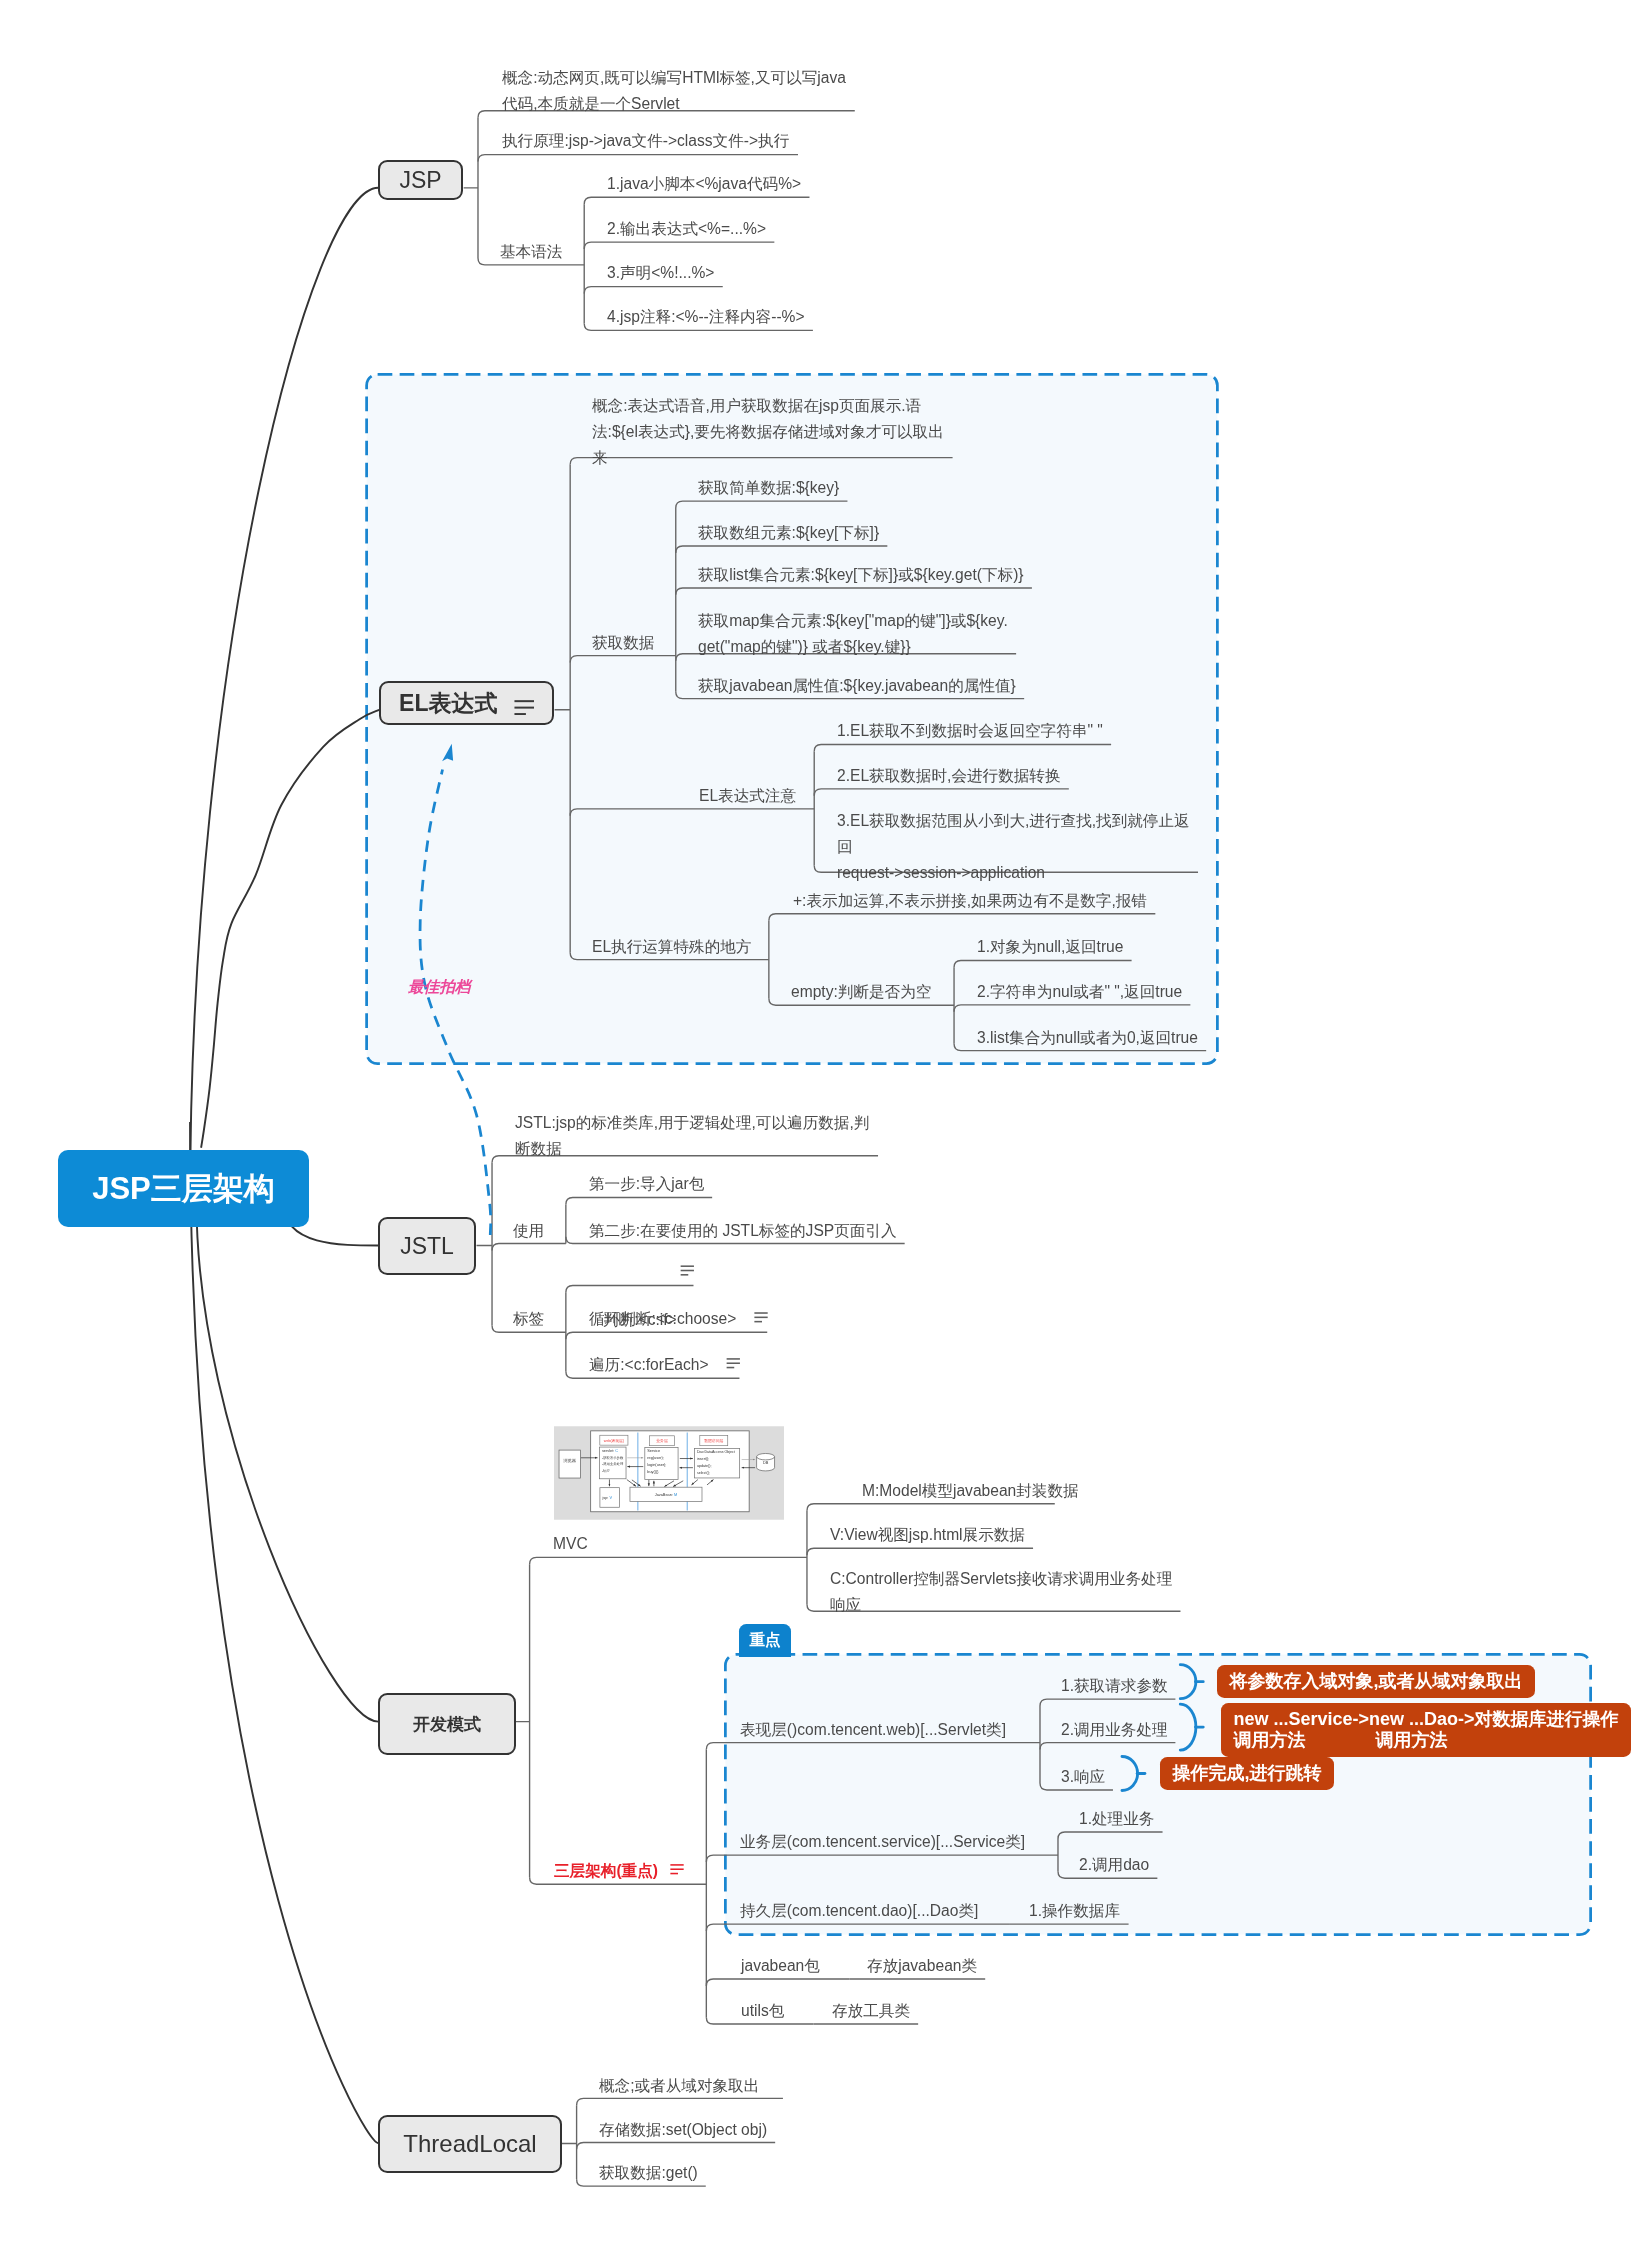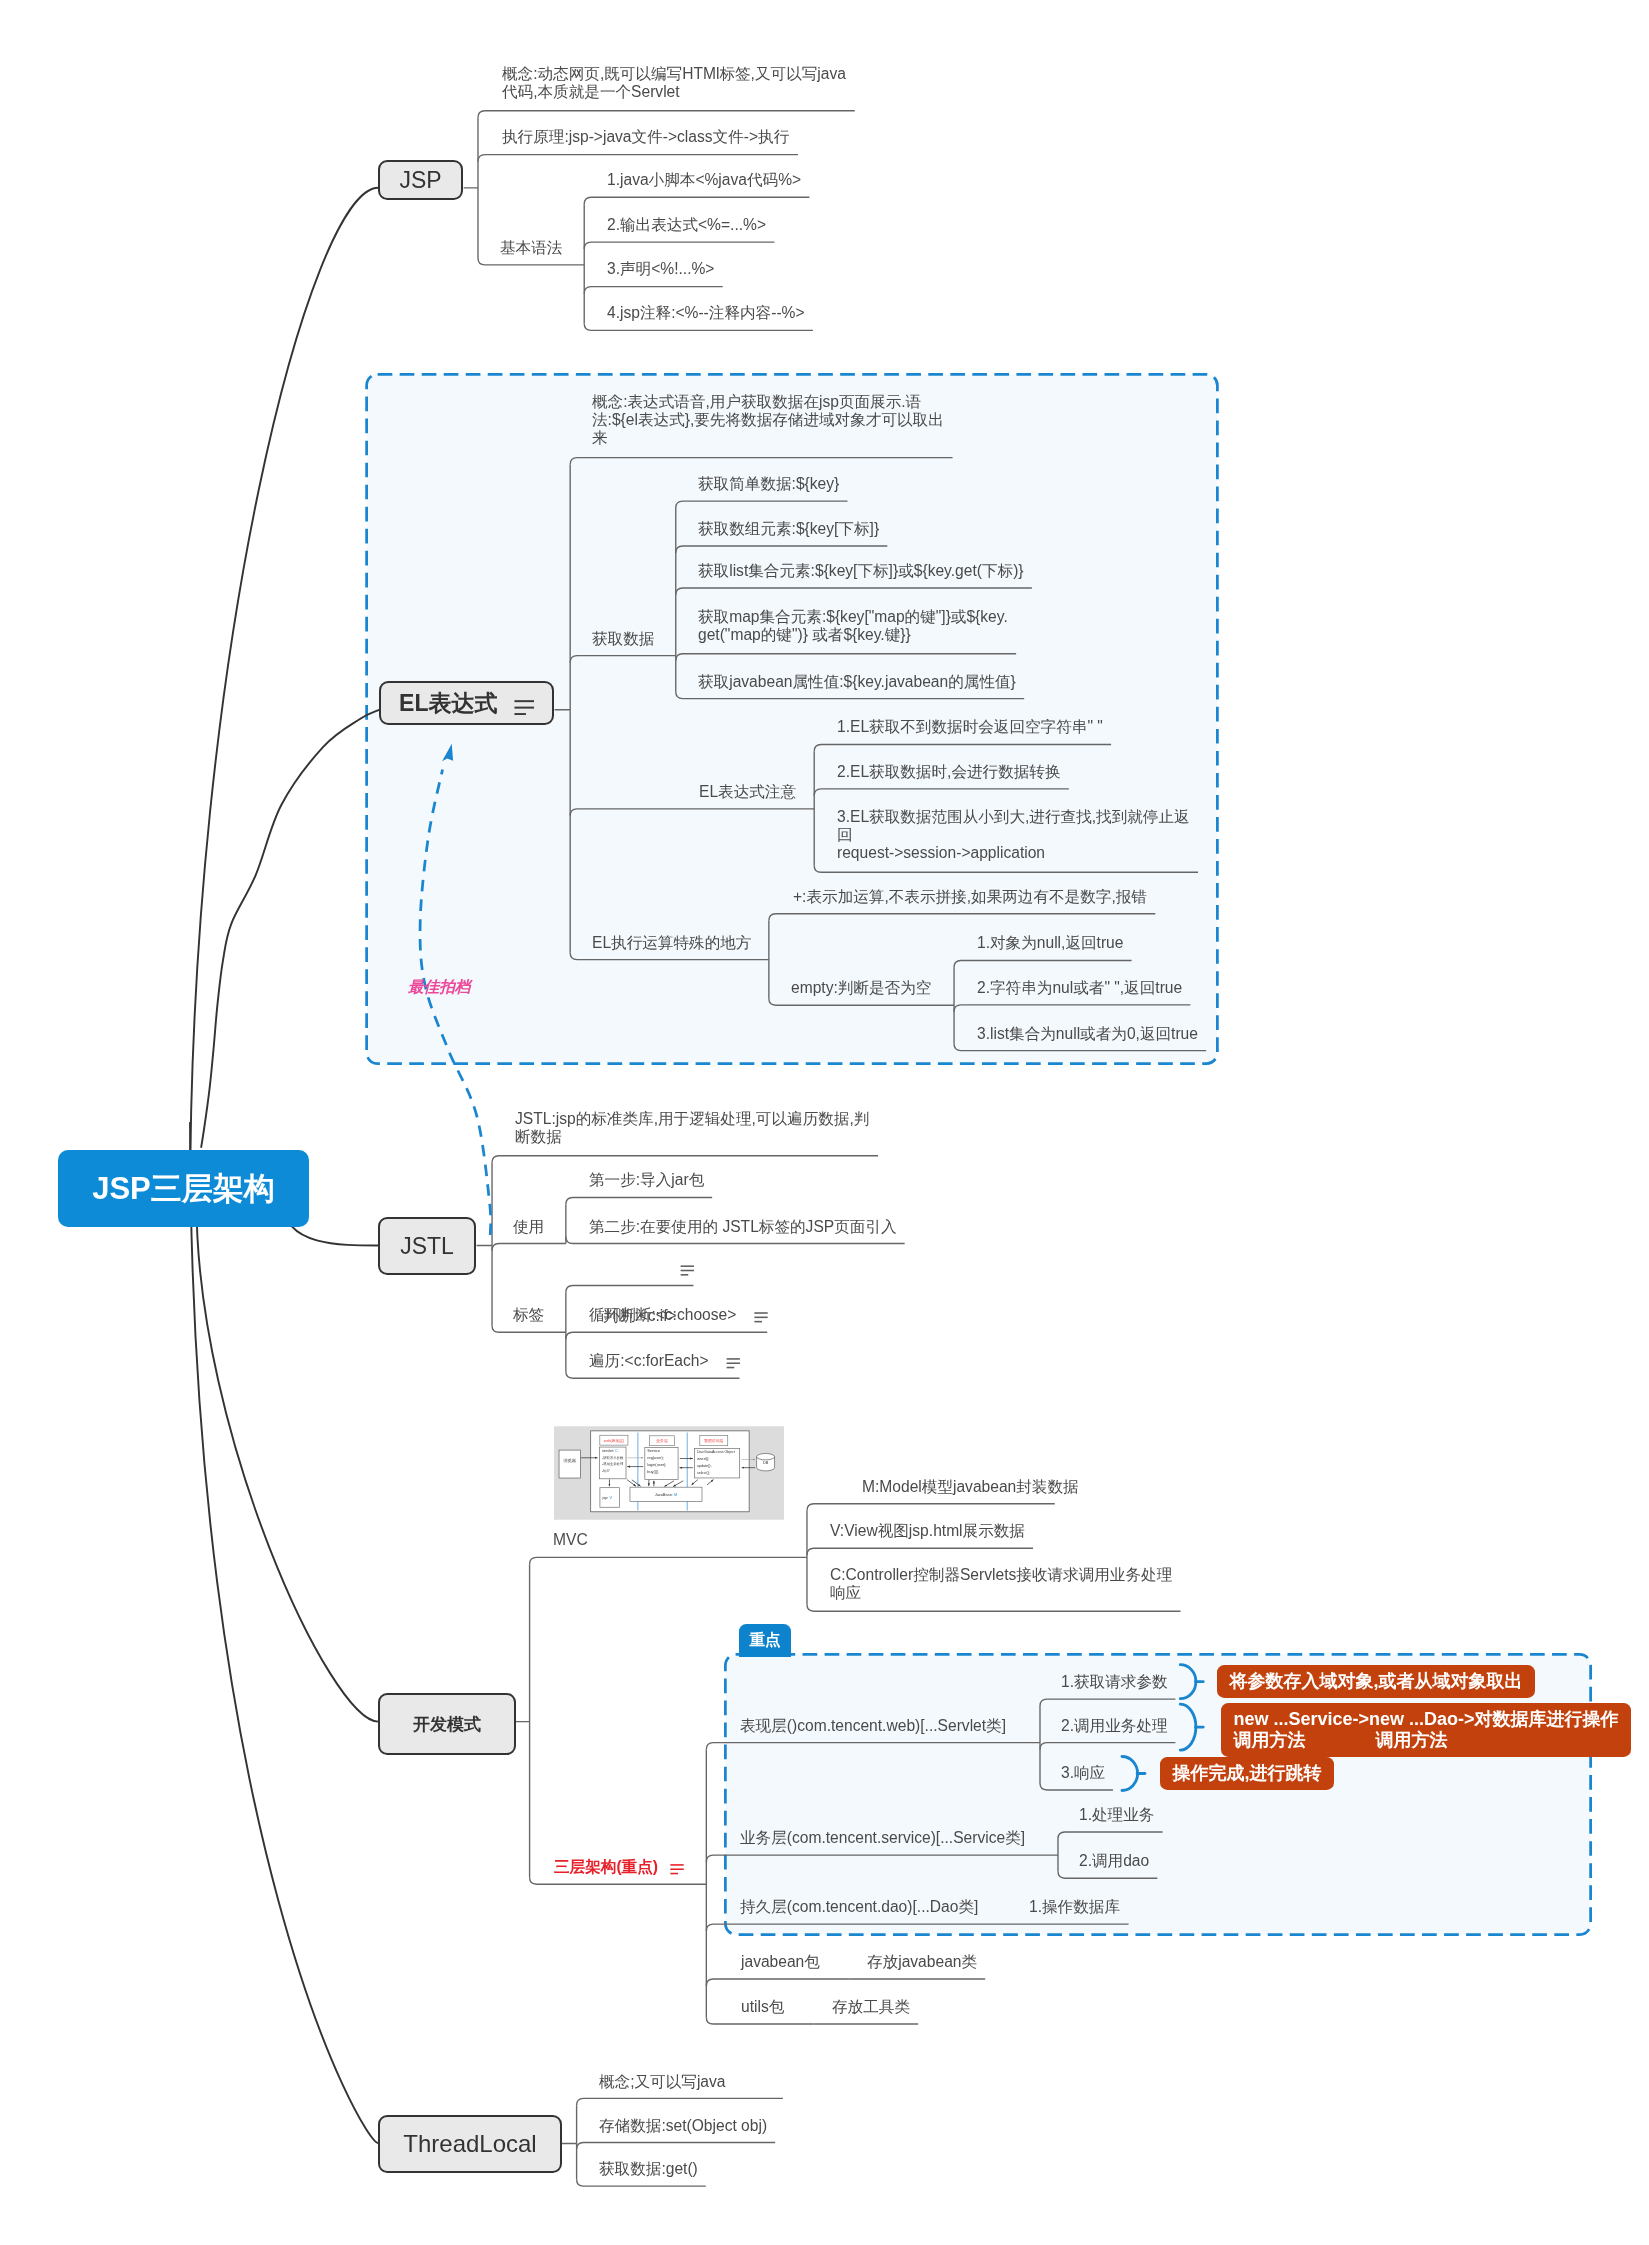--- a/index.html
+++ b/index.html
@@ -2,21 +2,21 @@
 <html style="font-size:14.7px"><head>
 <meta charset="utf-8">
 <title>JSP三层架构</title>
 <style>
   html,body{margin:0;padding:0;background:#ffffff;}
   body{width:1649px;height:2245px;position:relative;overflow:hidden;
        font-family:"Liberation Sans",sans-serif;color:#4a4a4a;
        -webkit-font-smoothing:antialiased;}
   #map{position:absolute;left:0;top:0;width:1649px;height:2245px;}
   svg.layer{position:absolute;left:0;top:0;width:1649px;height:2245px;pointer-events:none;}
-  .txt{position:absolute;white-space:pre;font-size:15.6px;line-height:18px;color:#4a4a4a;}
+  .txt{position:absolute;white-space:pre;font-size:15.6px;line-height:26px;color:#4a4a4a;}
   .topic{position:absolute;box-sizing:border-box;background:#e9e9e9;border:2.4px solid #333333;
          border-radius:9.2px;display:flex;align-items:center;justify-content:center;
          font-weight:bold;color:#333333;font-size:23px;white-space:pre;}
   .root{position:absolute;box-sizing:border-box;background:#0d8bd6;border-radius:10px;
         display:flex;align-items:center;justify-content:center;color:#ffffff;
         font-size:31px;font-weight:bold;white-space:pre;margin-top:23px;}
   .hl{position:absolute;box-sizing:border-box;}
   .badge{position:absolute;box-sizing:border-box;background:#0d82cd;color:#ffffff;
          border-radius:7.3px 7.3px 0 0;display:flex;align-items:center;justify-content:center;
          font-size:15.6px;font-weight:bold;white-space:pre;}
@@ -270,21 +270,21 @@
       <div class="txt" style="left: 740px; top: 1829px;">业务层(com.tencent.service)[...Service类]</div>
       <div class="txt" style="left: 1079px; top: 1806px;">1.处理业务</div>
       <div class="txt" style="left: 1079px; top: 1852px;">2.调用dao</div>
       <div class="txt" style="left: 740px; top: 1898px;">持久层(com.tencent.dao)[...Dao类]</div>
       <div class="txt" style="left: 1029px; top: 1898px;">1.操作数据库</div>
       <div class="txt" style="left: 741px; top: 1953px;">javabean包</div>
       <div class="txt" style="left: 867px; top: 1953px;">存放javabean类</div>
       <div class="txt" style="left: 741px; top: 1998px;">utils包</div>
       <div class="txt" style="left: 832px; top: 1998px;">存放工具类</div>
       <div class="topic" style="left: 378px; top: 2115px; width: 184px; height: 58px; font-weight: 500; font-size: 24px;"><span>ThreadLocal</span></div>
-      <div class="txt" style="left: 599px; top: 2073px;">概念;又可以写java</div>
+      <div class="txt" style="left: 599px; top: 2073px;">概念;或者从域对象取出</div>
       <div class="txt" style="left: 599px; top: 2117px;">存储数据:set(Object obj)</div>
       <div class="txt" style="left: 599px; top: 2160px;">获取数据:get()</div>
       <div class="tip" style="left: 1217px; top: 1665px; min-width: 272px;">将参数存入域对象,或者从域对象取出</div>
       <div class="tip" style="left: 1221px; top: 1703px; min-width: 354px;">new ...Service-&gt;new ...Dao-&gt;对数据库进行操作
 调用方法              调用方法</div>
       <div class="tip" style="left: 1160px; top: 1757px; min-width: 155px;">操作完成,进行跳转</div>
       <div class="badge" style="left: 739px; top: 1624px; width: 52px; height: 33px;">重点</div>
       <div class="ital" style="left: 408px; top: 976px;">最佳拍档</div>
     </div>
 </div>

